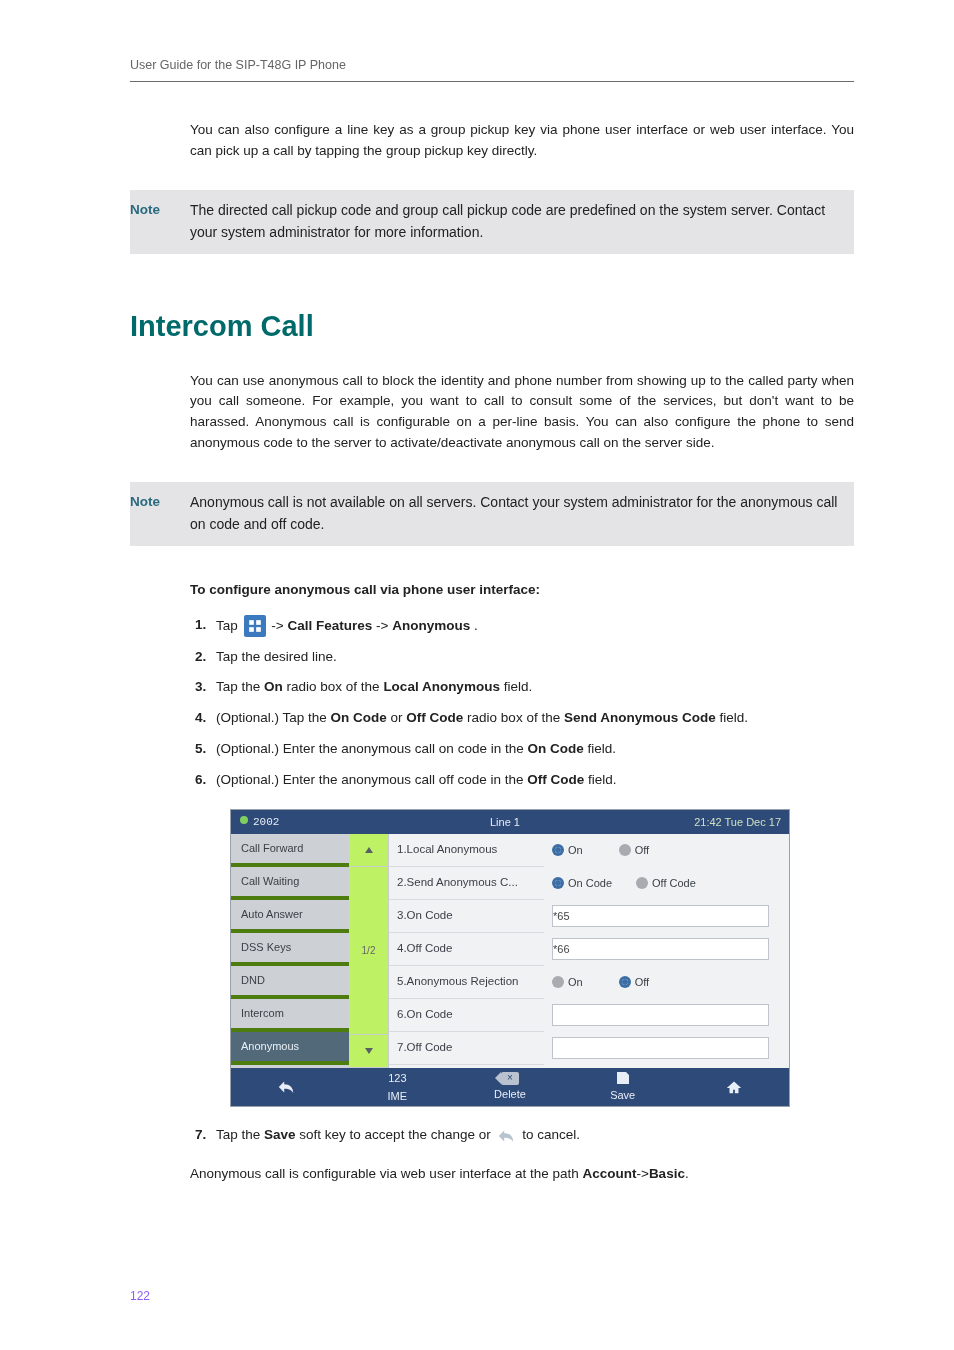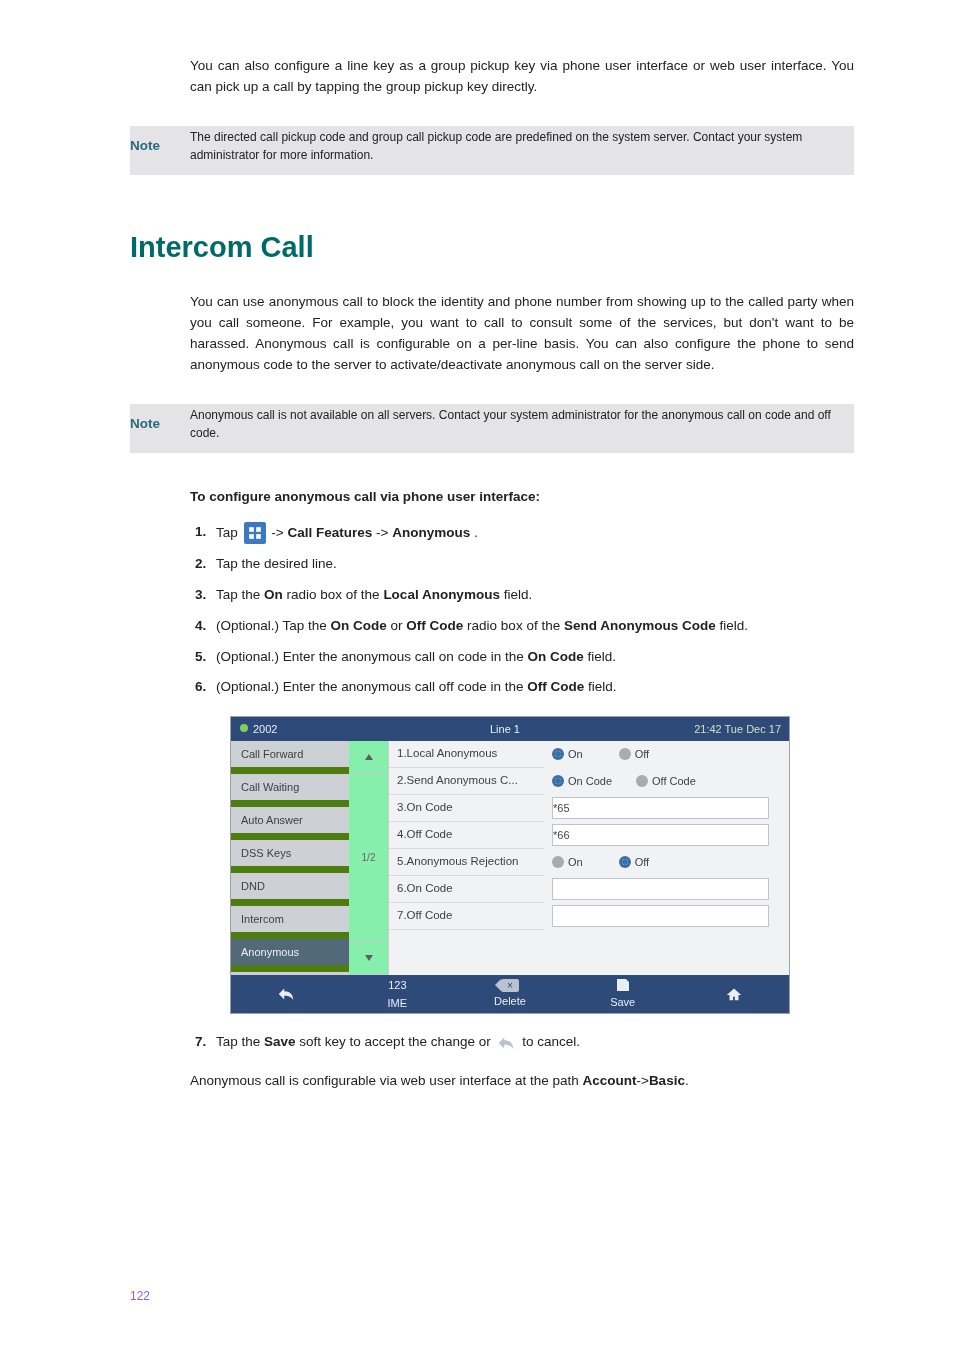--- a/index.html
+++ b/index.html
@@ -50,22 +50,22 @@
   }
   .note .note-label {
     flex: 0 0 60px;
     color: var(--note-label);
     font-weight: 600;
     font-size: 13.5px;
     padding: 10px 0 10px 0;
   }
   .note .note-body {
     flex: 1;
-    font-size: 12px;
-    padding: 2px 10px 10px 0;
+    font-size: 14px;
+    padding: 10px 10px 10px 0;
   }
   h1.section {
     font-family: "Segoe UI", Arial, sans-serif;
     font-weight: 700;
     font-size: 29px;
     color: var(--teal);
     margin: 50px 0 22px 0;
   }
   .instr-head { font-weight: 700; margin: 28px 0 14px 60px; }
   ol.steps {
@@ -106,54 +106,54 @@
   }
   .phone-hdr {
     background: var(--phone-hdr);
     color: #e8eef6;
     display: flex;
     align-items: center;
     height: 24px;
     padding: 0 8px;
     font-size: 11px;
   }
-  .phone-hdr .hdr-left { display:flex; align-items:center; gap:4px; flex:0 0 110px;}
+  .phone-hdr .hdr-left { display:flex; align-items:center; gap:4px; flex:0 0 110px;font-family:Liberation Mono, monospace;}
   .phone-hdr .hdr-left svg { width:10px;height:10px; fill:#7fcf5f; }
   .phone-hdr .hdr-mid { flex:1; text-align:center; }
   .phone-hdr .hdr-right { flex:0 0 120px; text-align:right; color:#cfe0c0; }
   .phone-body { display:flex; height: 234px; background:#f0f2f4; }
   .phone-side {
     width: 118px;
     background: var(--phone-side);
     display:flex; flex-direction:column;
   }
   .side-item {
     height: 33px;
     display:flex; align-items:center;
     padding: 0 10px;
-    border-bottom: 7px solid #4d7c0f;
+    border-bottom: 4px solid #4d7c0f;
     color: #3a3f47;
     font-size: 11px;
   }
   .side-item.sel { background: var(--phone-sel); color:#e9f0f5; }
   .phone-scroll {
     width: 40px;
     display:flex; flex-direction:column;
     border-right:1px solid #c8ccd2;
-    background:#86efac;
+    background:#bef264;
   }
   .scroll-btn { height:33px; display:flex;align-items:center;justify-content:center; border-bottom:1px solid #c8ccd2;}
   .scroll-mid { flex:1; display:flex;align-items:center;justify-content:center; font-size:10px; color:#666; border-bottom:1px solid #c8ccd2;}
   .phone-fields {
     flex:1;
     display:flex;
   }
   .labels-col { width: 155px; }
   .values-col { flex:1; padding-right:12px;}
-  .prow { height:27px; display:flex; align-items:center; border-bottom:1px solid #d7dbe0; padding:0 8px; gap:8px;}
+  .prow { height:33px; display:flex; align-items:center; border-bottom:1px solid #d7dbe0; padding:0 8px; gap:8px;}
   .values-col .prow { border-bottom:1px solid transparent; }
   .radio {
     display:inline-flex; align-items:center; gap:4px; font-size:11px;
   }
   .radio .dot {
     width:12px;height:12px;border-radius:50%;
     background: var(--radio-off);
     position:relative;
     flex-shrink:0;
   }
@@ -194,20 +194,21 @@
   }
   .page-num {
     position:absolute; left:130px; bottom:44px; font-size:12px; color:#8b5cf6;
   }
 </style>
 </head>
 <body>
 
 <div class="page">
 
+  <div class="header">User Guide for the SIP-T48G IP Phone</div>
 
   <div class="block">You can also configure a line key as a group pickup key via phone user interface or web user interface. You can pick up a call by tapping the group pickup key directly.</div>
 
   <div class="note">
     <div class="note-label">Note</div>
     <div class="note-body">The directed call pickup code and group call pickup code are predefined on the system server. Contact your system administrator for more information.</div>
   </div>
 
   <h1 class="section">Intercom Call</h1>
 

